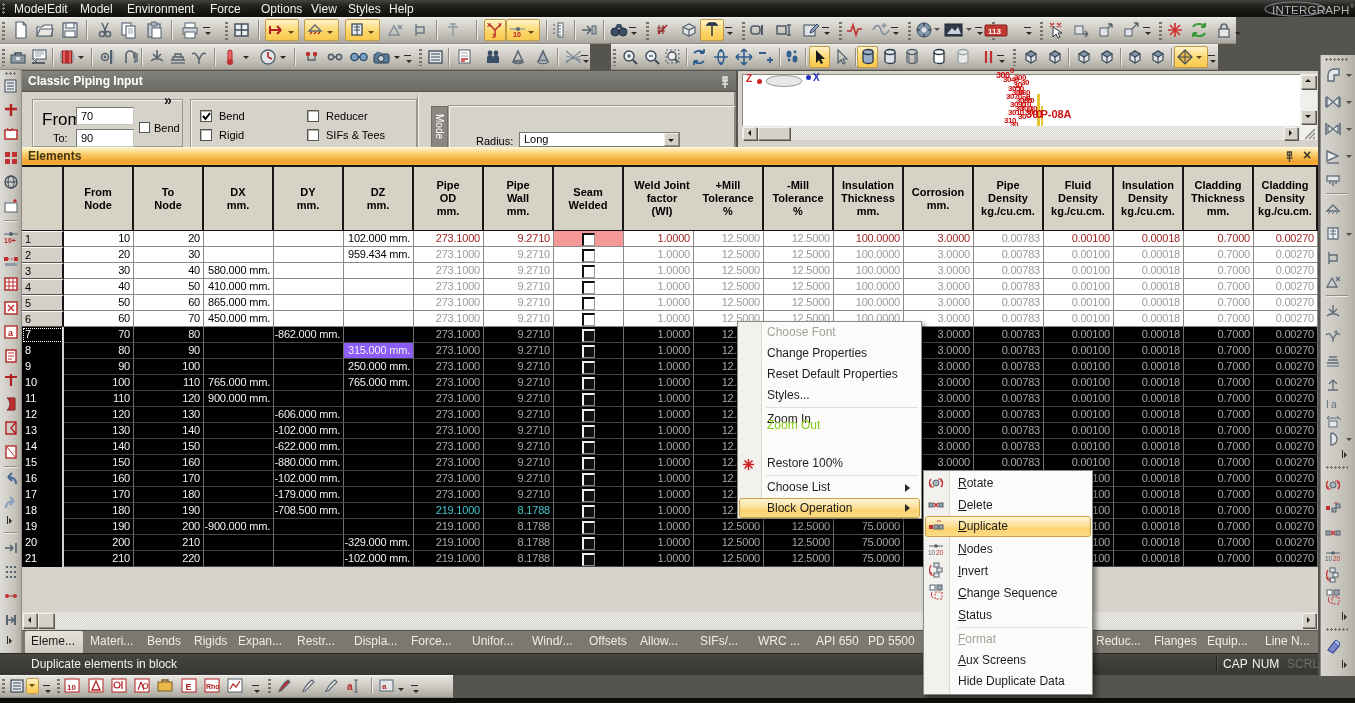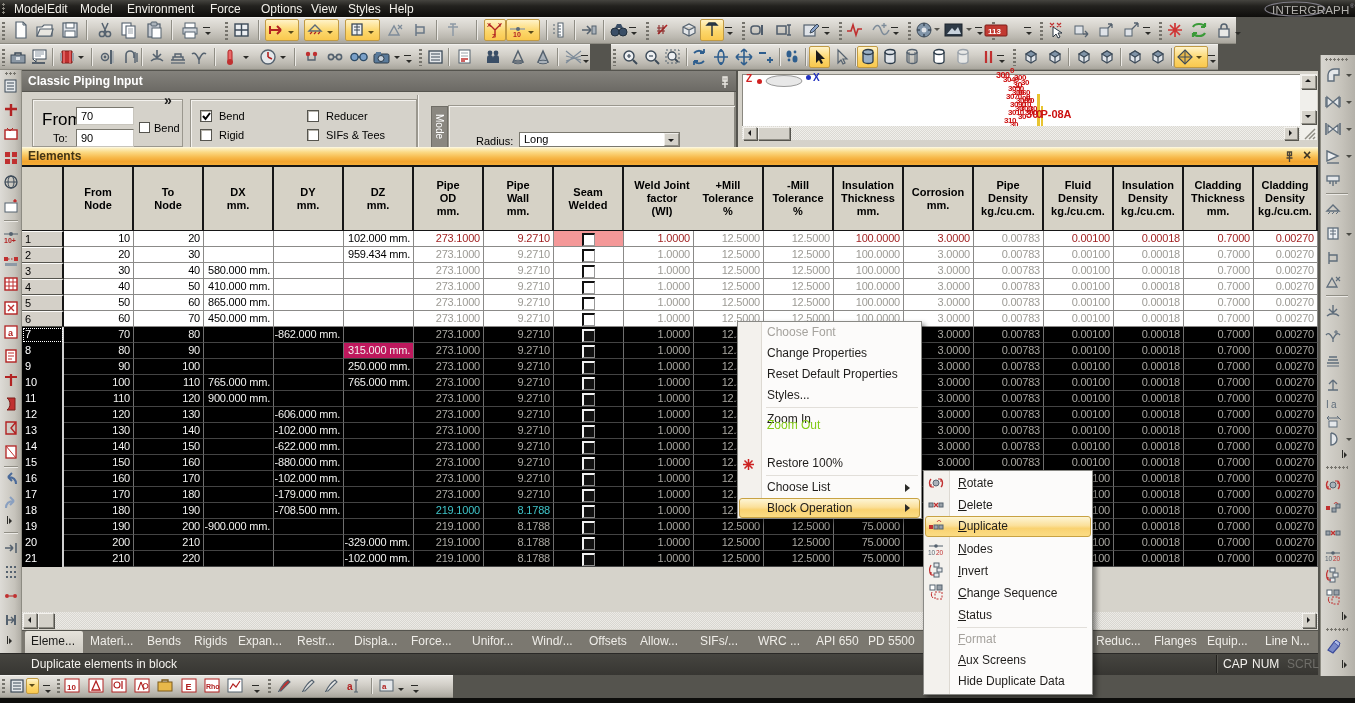--- a/index.html
+++ b/index.html
@@ -838,21 +838,21 @@
 <div style="position:absolute;left:974px;top:327px;width:70px;height:16px;background:#000;border-right:1px solid #6e6e6e;border-bottom:1px solid #444;color:#a9a7a1;font-size:11px;letter-spacing:-0.2px;line-height:15px;text-align:right;padding-right:3px;white-space:nowrap;overflow:hidden;">0.00783</div>
 <div style="position:absolute;left:1044px;top:327px;width:70px;height:16px;background:#000;border-right:1px solid #6e6e6e;border-bottom:1px solid #444;color:#a9a7a1;font-size:11px;letter-spacing:-0.2px;line-height:15px;text-align:right;padding-right:3px;white-space:nowrap;overflow:hidden;">0.00100</div>
 <div style="position:absolute;left:1114px;top:327px;width:70px;height:16px;background:#000;border-right:1px solid #6e6e6e;border-bottom:1px solid #444;color:#a9a7a1;font-size:11px;letter-spacing:-0.2px;line-height:15px;text-align:right;padding-right:3px;white-space:nowrap;overflow:hidden;">0.00018</div>
 <div style="position:absolute;left:1184px;top:327px;width:70px;height:16px;background:#000;border-right:1px solid #6e6e6e;border-bottom:1px solid #444;color:#a9a7a1;font-size:11px;letter-spacing:-0.2px;line-height:15px;text-align:right;padding-right:3px;white-space:nowrap;overflow:hidden;">0.7000</div>
 <div style="position:absolute;left:1254px;top:327px;width:64px;height:16px;background:#000;border-right:1px solid #6e6e6e;border-bottom:1px solid #444;color:#a9a7a1;font-size:11px;letter-spacing:-0.2px;line-height:15px;text-align:right;padding-right:3px;white-space:nowrap;overflow:hidden;">0.00270</div>
 <div style="position:absolute;left:22px;top:343px;width:42px;height:16px;background:#000;color:#fff;border-right:2px solid #d0d0d0;font-size:11px;line-height:14px;padding-left:3px;">8</div>
 <div style="position:absolute;left:64px;top:343px;width:70px;height:16px;background:#000;border-right:1px solid #6e6e6e;border-bottom:1px solid #444;color:#f0f0ee;font-size:11px;letter-spacing:-0.2px;line-height:15px;text-align:right;padding-right:3px;white-space:nowrap;overflow:hidden;">80</div>
 <div style="position:absolute;left:134px;top:343px;width:70px;height:16px;background:#000;border-right:1px solid #6e6e6e;border-bottom:1px solid #444;color:#f0f0ee;font-size:11px;letter-spacing:-0.2px;line-height:15px;text-align:right;padding-right:3px;white-space:nowrap;overflow:hidden;">90</div>
 <div style="position:absolute;left:204px;top:343px;width:70px;height:16px;background:#000;border-right:1px solid #6e6e6e;border-bottom:1px solid #444;color:#a9a7a1;font-size:11px;letter-spacing:-0.2px;line-height:15px;text-align:right;padding-right:3px;white-space:nowrap;overflow:hidden;"></div>
 <div style="position:absolute;left:274px;top:343px;width:70px;height:16px;background:#000;border-right:1px solid #6e6e6e;border-bottom:1px solid #444;color:#a9a7a1;font-size:11px;letter-spacing:-0.2px;line-height:15px;text-align:right;padding-right:3px;white-space:nowrap;overflow:hidden;"></div>
-<div style="position:absolute;left:344px;top:343px;width:70px;height:16px;background:#be185d;border-right:1px solid #6e6e6e;border-bottom:1px solid #444;color:#f0f0ee;font-size:11px;letter-spacing:-0.2px;line-height:15px;text-align:right;padding-right:3px;white-space:nowrap;overflow:hidden;">315.000 mm.</div>
+<div style="position:absolute;left:344px;top:343px;width:70px;height:16px;background:#8b5cf6;border-right:1px solid #6e6e6e;border-bottom:1px solid #444;color:#f0f0ee;font-size:11px;letter-spacing:-0.2px;line-height:15px;text-align:right;padding-right:3px;white-space:nowrap;overflow:hidden;">315.000 mm.</div>
 <div style="position:absolute;left:414px;top:343px;width:70px;height:16px;background:#000;border-right:1px solid #6e6e6e;border-bottom:1px solid #444;color:#a9a7a1;font-size:11px;letter-spacing:-0.2px;line-height:15px;text-align:right;padding-right:3px;white-space:nowrap;overflow:hidden;">273.1000</div>
 <div style="position:absolute;left:484px;top:343px;width:70px;height:16px;background:#000;border-right:1px solid #6e6e6e;border-bottom:1px solid #444;color:#a9a7a1;font-size:11px;letter-spacing:-0.2px;line-height:15px;text-align:right;padding-right:3px;white-space:nowrap;overflow:hidden;">9.2710</div>
 <div style="position:absolute;left:554px;top:343px;width:70px;height:16px;background:#000;border-right:1px solid #6e6e6e;border-bottom:1px solid #444;"></div>
 <div style="position:absolute;left:582px;top:345px;width:13px;height:13px;background:#111;border-left:2px solid #f2f2f2;border-top:2px solid #f2f2f2;border-right:1px solid #888;border-bottom:1px solid #888;"></div>
 <div style="position:absolute;left:624px;top:343px;width:70px;height:16px;background:#000;border-right:1px solid #6e6e6e;border-bottom:1px solid #444;color:#a9a7a1;font-size:11px;letter-spacing:-0.2px;line-height:15px;text-align:right;padding-right:3px;white-space:nowrap;overflow:hidden;">1.0000</div>
 <div style="position:absolute;left:694px;top:343px;width:70px;height:16px;background:#000;border-right:1px solid #6e6e6e;border-bottom:1px solid #444;color:#a9a7a1;font-size:11px;letter-spacing:-0.2px;line-height:15px;text-align:right;padding-right:3px;white-space:nowrap;overflow:hidden;">12.5000</div>
 <div style="position:absolute;left:764px;top:343px;width:70px;height:16px;background:#000;border-right:1px solid #6e6e6e;border-bottom:1px solid #444;color:#a9a7a1;font-size:11px;letter-spacing:-0.2px;line-height:15px;text-align:right;padding-right:3px;white-space:nowrap;overflow:hidden;">12.5000</div>
 <div style="position:absolute;left:834px;top:343px;width:70px;height:16px;background:#000;border-right:1px solid #6e6e6e;border-bottom:1px solid #444;color:#a9a7a1;font-size:11px;letter-spacing:-0.2px;line-height:15px;text-align:right;padding-right:3px;white-space:nowrap;overflow:hidden;">100.0000</div>
 <div style="position:absolute;left:904px;top:343px;width:70px;height:16px;background:#000;border-right:1px solid #6e6e6e;border-bottom:1px solid #444;color:#a9a7a1;font-size:11px;letter-spacing:-0.2px;line-height:15px;text-align:right;padding-right:3px;white-space:nowrap;overflow:hidden;">3.0000</div>
 <div style="position:absolute;left:974px;top:343px;width:70px;height:16px;background:#000;border-right:1px solid #6e6e6e;border-bottom:1px solid #444;color:#a9a7a1;font-size:11px;letter-spacing:-0.2px;line-height:15px;text-align:right;padding-right:3px;white-space:nowrap;overflow:hidden;">0.00783</div>

